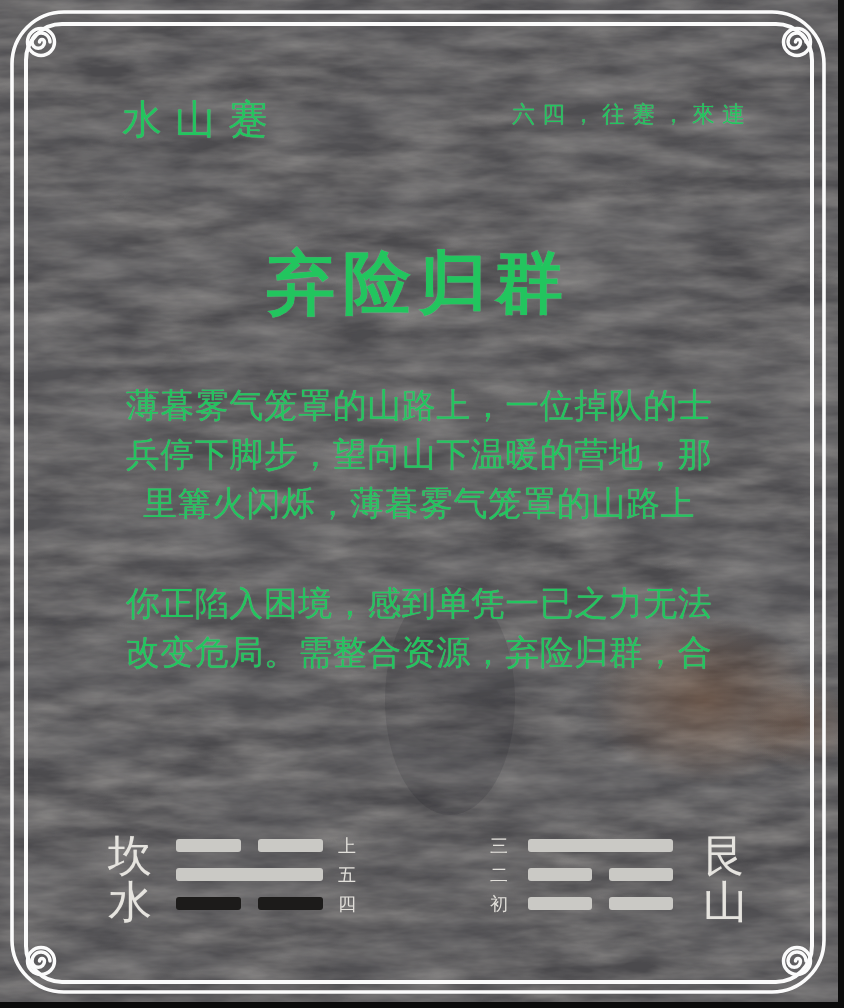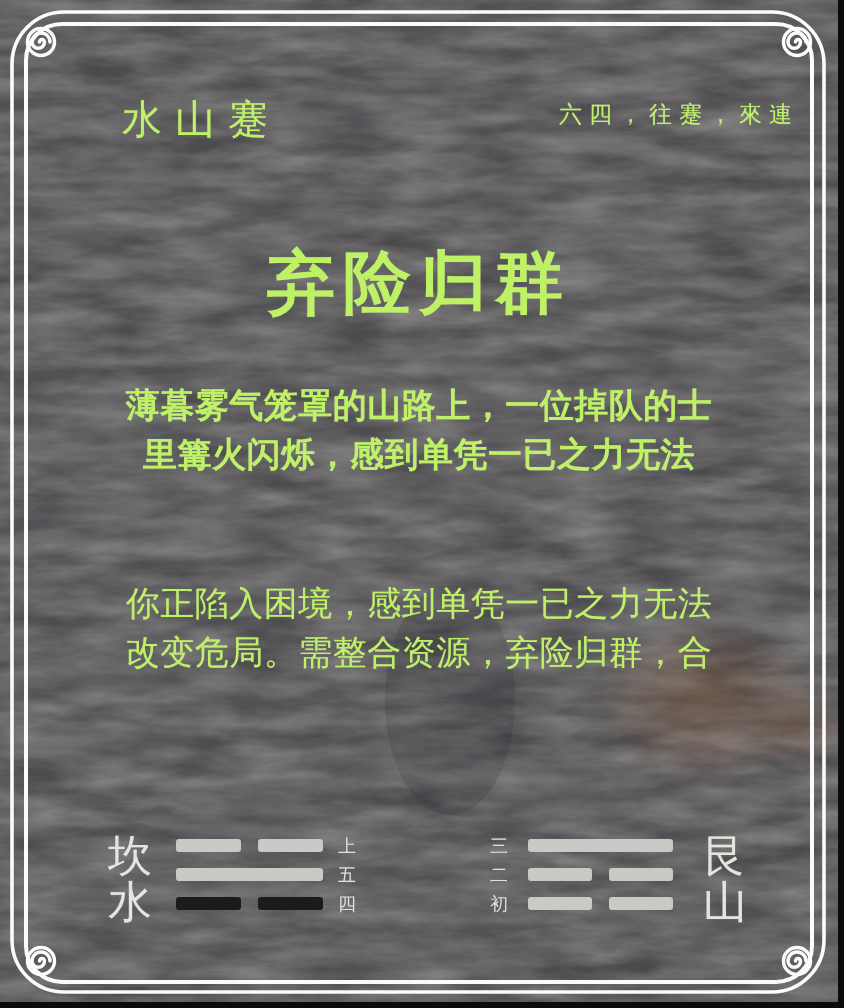--- a/index.html
+++ b/index.html
@@ -1,27 +1,27 @@
 <!DOCTYPE html>
 <html><head>
 <meta charset="utf-8">
 <style>
   html,body{margin:0;padding:0;background:#0b0b0b;}
   .page{position:relative;width:844px;height:1008px;background:#0b0b0b;overflow:hidden;
         font-family:"Liberation Serif","DejaVu Serif",serif;}
   .card{position:absolute;left:0;top:0;width:838px;height:1002px;overflow:hidden;}
   .card svg.bg,.card svg.frame{position:absolute;left:0;top:0;}
-  .txt{position:absolute;color:#bef264;text-shadow:0 0 1px rgba(255,255,255,.35);}
+  .txt{position:absolute;color:#22c55e;text-shadow:0 0 1px rgba(255,255,255,.35);}
   .hexname{left:122px;top:92px;font-size:40px;letter-spacing:13px;white-space:nowrap;}
-  .linequote{left:512px;top:99px;font-size:23px;letter-spacing:7px;white-space:nowrap;margin-left:47px;}
+  .linequote{left:512px;top:99px;font-size:23px;letter-spacing:7px;white-space:nowrap;}
   .title{left:0;top:238px;width:838px;text-align:center;font-size:68px;font-weight:bold;
          letter-spacing:8px;}
   .para{left:0;width:838px;text-align:center;font-size:34px;letter-spacing:.5px;}
   .para .tline{height:49px;line-height:49px;white-space:nowrap;}
-  .para1{top:381px;font-weight:bold;}
+  .para1{top:381px;}
   .para2{top:579px;}
   .trig-name{position:absolute;top:834px;width:54px;text-align:center;color:#e6e4df;
              font-size:44px;line-height:46px;text-shadow:0 0 1px rgba(255,255,255,.3);}
   .trig-name.left{left:103px;}
   .trig-name.right{left:698px;}
   .poslabels{position:absolute;top:832px;width:26px;text-align:center;color:#e2e0db;
              font-size:18px;line-height:29px;}
   .poslabels.left{left:334px;}
   .poslabels.right{left:486px;}
   .trigram{position:absolute;top:839px;}
@@ -76,21 +76,22 @@
       <use href="#knot" transform="translate(797,961)"></use>
     </svg>
 
     <div class="txt hexname">水山蹇</div>
     <div class="txt linequote">六四，往蹇，來連</div>
 
     <div class="txt title">弃险归群</div>
 
     <div class="txt para para1">
       <div class="tline">薄暮雾气笼罩的山路上，一位掉队的士</div>
-      <div class="tline">里篝火闪烁，感到单凭一已之力无法</div>
+      <div class="tline">兵停下脚步，望向山下温暖的营地，那</div>
+      <div class="tline">里篝火闪烁，薄暮雾气笼罩的山路上</div>
     </div>
 
     <div class="txt para para2">
       <div class="tline">你正陷入困境，感到单凭一已之力无法</div>
       <div class="tline">改变危局。需整合资源，弃险归群，合</div>
     </div>
 
     <div class="trig-name left">
       <div>坎</div>
       <div>水</div>

